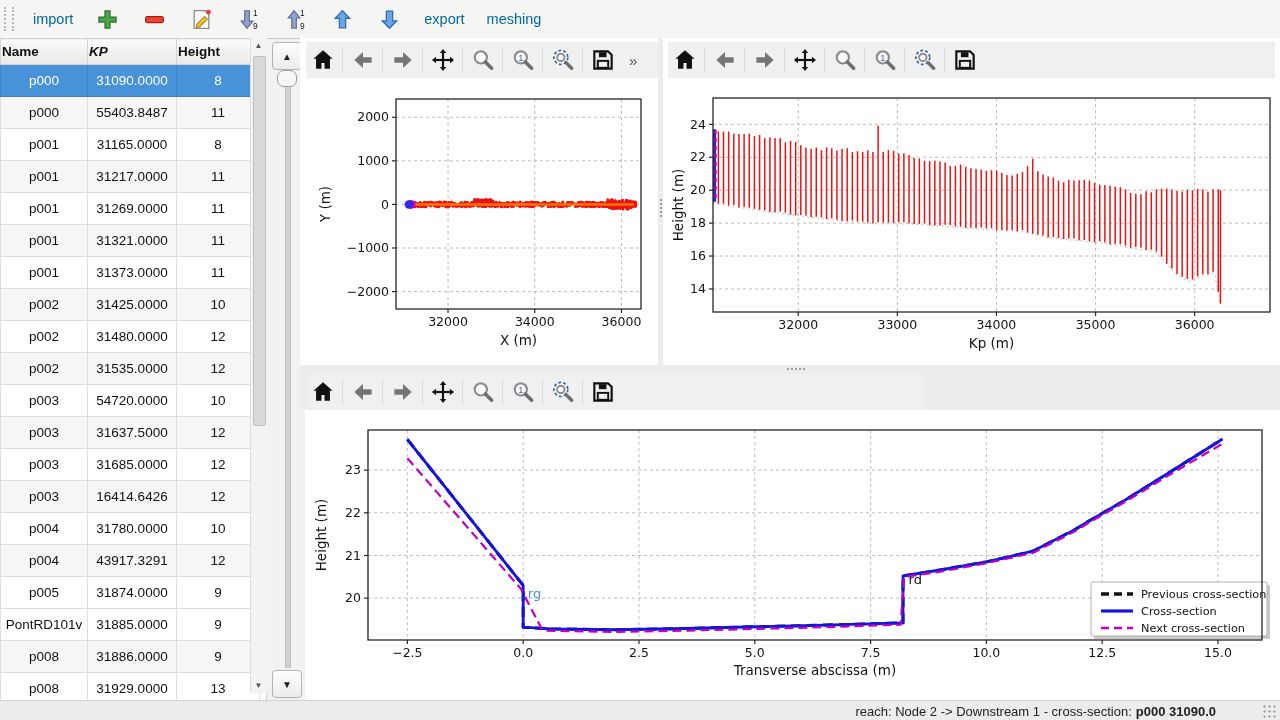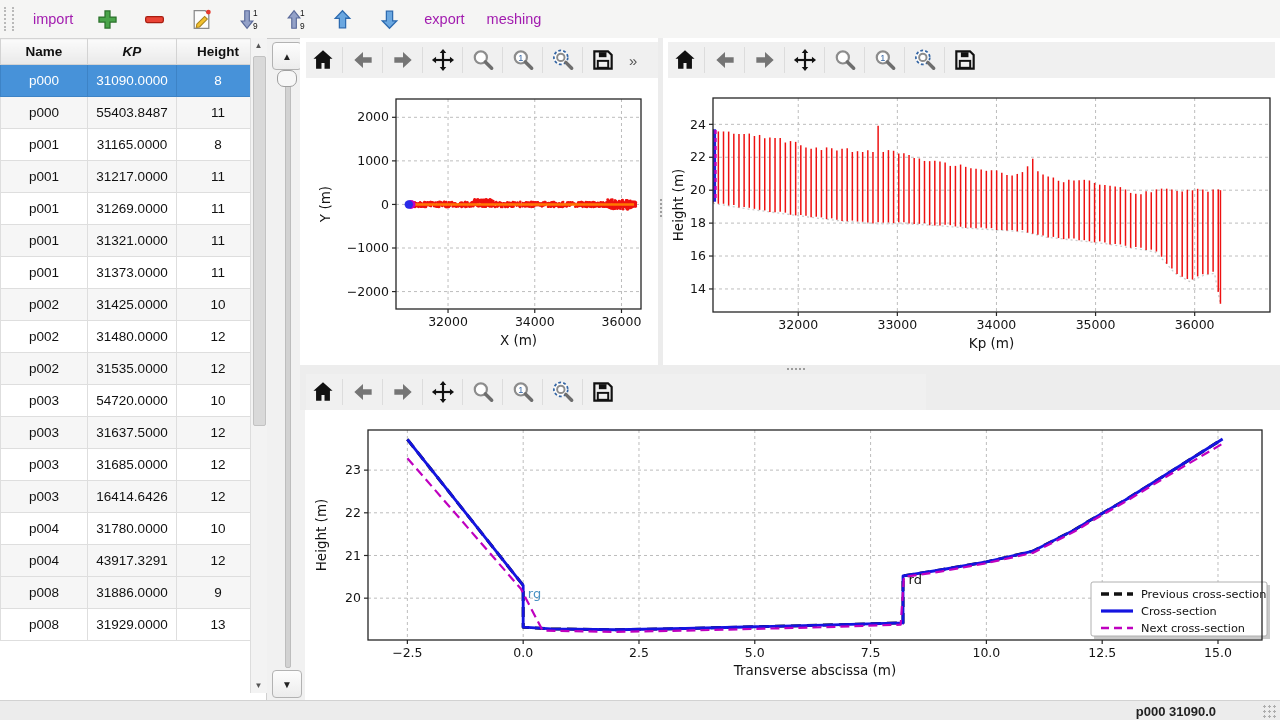--- a/index.html
+++ b/index.html
@@ -6,28 +6,28 @@
   body{width:1280px;height:720px;overflow:hidden;background:#f1f1f1;
        font-family:"Liberation Sans",sans-serif;-webkit-font-smoothing:antialiased;}
   .abs{position:absolute;}
   #app{position:relative;width:1280px;height:720px;}
 
   
   #main-toolbar{left:0;top:0;width:1280px;height:38px;background:#f5f5f4;
     border-bottom:1px solid #c9c9c9;display:flex;align-items:center;}
   .tb-grip{width:6px;height:24px;border-left:2px dotted #b9b9b9;border-right:2px dotted #b9b9b9;margin:0 8px 0 4px;}
   .tb-item{display:flex;align-items:center;justify-content:center;height:30px;
-    padding:0 7px;margin:0 4px;border-radius:3px;color:#a21caf;font-size:14.5px;cursor:default;text-align:center;}
+    padding:0 7px;margin:0 4px;border-radius:3px;color:#0369a1;font-size:14.5px;cursor:default;text-align:center;}
   .tb-item svg{width:25px;height:25px;}
 
   
   #table-panel{left:0;top:38px;width:266px;height:662px;background:#ffffff;border-right:1px solid #cfcfcf;}
   table.xs{border-collapse:collapse;width:250px;table-layout:fixed;font-size:13.5px;color:#111;}
   table.xs th{height:23px;background:linear-gradient(#fbfbfb,#e9e9e9);border:1px solid #d3d3d3;
-    font-weight:bold;text-align:center;}
+    font-weight:bold;text-align:left;}
   table.xs td{height:29px;border:1px solid #dedede;text-align:center;background:#fff;}
   table.xs tr.alt td{background:#f6f6f6;}
   table.xs tr.selected td{background:#4792d9;color:#fff;border-color:#3d83c6;}
   #table-scrollbar{left:250px;top:38px;width:16px;height:655px;background:#f3f3f3;border-left:1px solid #ddd;}
   .sb-arrow{position:absolute;left:2px;width:11px;text-align:center;font-size:8px;color:#555;}
   #table-sb-thumb{position:absolute;left:2px;top:18px;width:11px;height:368px;background:#d9d9d9;
     border:1px solid #c2c2c2;border-radius:2px;}
 
   
   .sq-btn{position:absolute;width:28px;height:26px;background:linear-gradient(#fdfdfd,#ececec);
@@ -204,20 +204,30 @@
           </tr>
           <tr>
             <td>p004</td>
             <td>31780.0000</td>
             <td>10</td>
           </tr>
           <tr class="alt">
             <td>p004</td>
             <td>43917.3291</td>
             <td>12</td>
+          </tr>
+          <tr>
+            <td>p005</td>
+            <td>31874.0000</td>
+            <td>9</td>
+          </tr>
+          <tr>
+            <td>PontRD101v</td>
+            <td>31885.0000</td>
+            <td>9</td>
           </tr>
           <tr class="alt">
             <td>p008</td>
             <td>31886.0000</td>
             <td>9</td>
           </tr>
           <tr>
             <td>p008</td>
             <td>31929.0000</td>
             <td>13</td>
@@ -1584,16 +1594,17 @@
       <text x="56" y="149.68780487804878" text-anchor="end" class="ticklabel">21</text>
       <line x1="59" y1="102.80487804878052" x2="63" y2="102.80487804878052" class="tick"></line>
       <text x="56" y="107.00487804878053" text-anchor="end" class="ticklabel">22</text>
       <line x1="59" y1="60.12195121951224" x2="63" y2="60.12195121951224" class="tick"></line>
       <text x="56" y="64.32195121951224" text-anchor="end" class="ticklabel">23</text>
       <text x="510" y="265" text-anchor="middle" class="axlabel">Transverse abscissa (m)</text>
       <text x="21" y="125" text-anchor="middle" class="axlabel" transform="rotate(-90 21 125)">Height (m)</text>
     </svg>
 
   <div id="status-bar" class="abs">
+    <span>reach: Node 2 -&gt; Downstream 1 - cross-section: </span>
     <b>p000 31090.0</b>
     <div id="status-grip"></div>
   </div>
 </div>
 
 </body></html>

